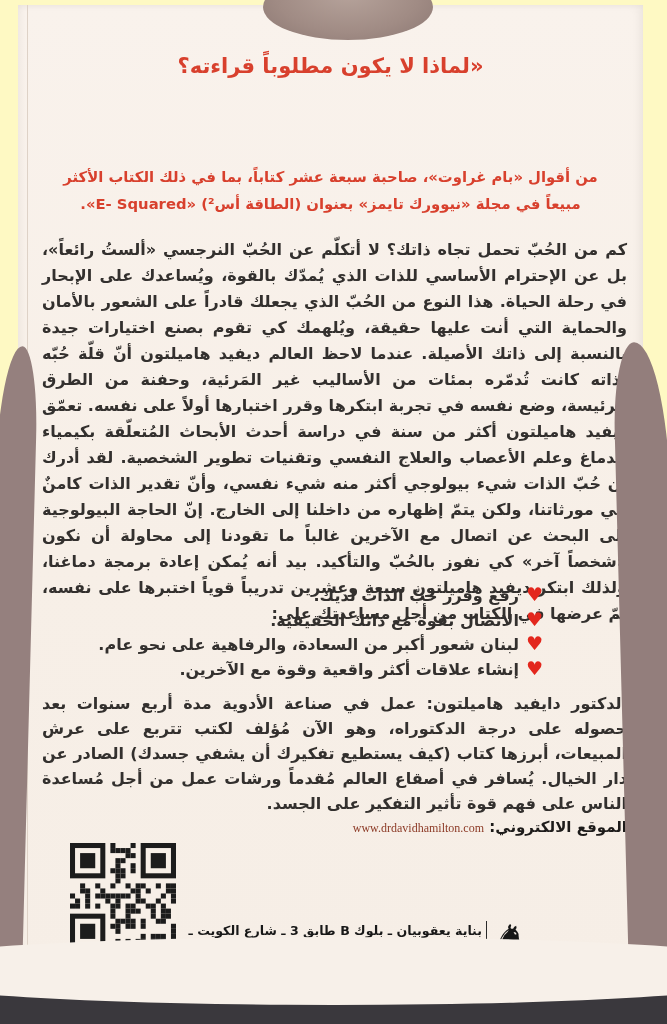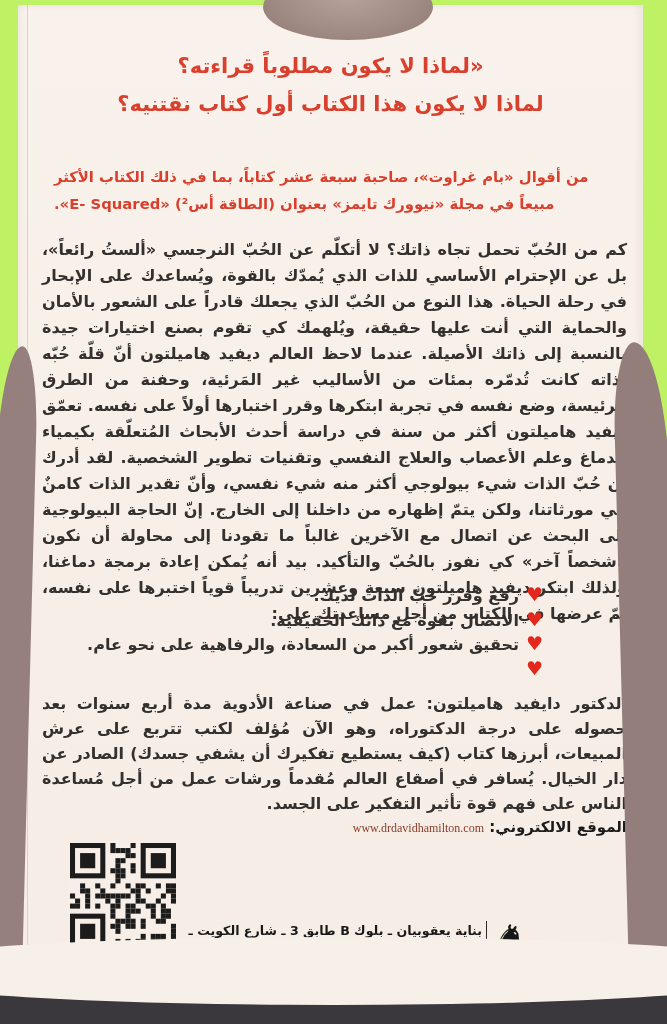--- a/index.html
+++ b/index.html
@@ -1,17 +1,17 @@
 <!DOCTYPE html>
 <html lang="ar"><head>
 <meta charset="utf-8">
 <style>
   html,body{margin:0;padding:0;}
   body{width:667px;height:1024px;overflow:hidden;background:#e9e2dc;font-family:"DejaVu Sans",sans-serif;}
-  .scene{position:relative;width:667px;height:1024px;background:#bef264;overflow:hidden;}
+  .scene{position:relative;width:667px;height:1024px;background:#fef9c3;overflow:hidden;}
 
   
   .neck{position:absolute;left:263px;top:-26px;width:170px;height:66px;border-radius:50%;
         background:radial-gradient(ellipse at 50% 30%, #b6a39b 0%, #a08b84 60%, #8b7772 100%);z-index:4;}
   .arm-left{position:absolute;left:-10px;top:346px;width:40px;height:650px;background:#95807e;
         border-radius:60% 40% 0 0 / 140px 90px 0 0;transform:rotate(1.5deg);z-index:4;}
   .arm-right{position:absolute;right:-8px;top:342px;width:54px;height:660px;background:#937e7c;
         border-radius:40% 60% 0 0 / 90px 150px 0 0;transform:rotate(-1.5deg);z-index:4;}
   .pants{position:absolute;left:0;bottom:0;width:667px;height:39px;background:#3a383d;z-index:6;}
   .pants::before{content:"";position:absolute;left:-150px;right:-150px;top:-48px;height:68px;
@@ -19,21 +19,21 @@
 
   
   .cover{position:absolute;left:18px;top:5px;width:625px;height:1002px;z-index:2;
         background:linear-gradient(180deg,#f9f2ec 0%,#f7efe7 55%,#f6eee6 100%);
         box-shadow:inset -4px 0 8px rgba(0,0,0,.05), inset 3px 0 6px rgba(0,0,0,.04);
         direction:rtl;}
   .cover::before{content:"";position:absolute;left:9px;top:0;bottom:0;width:1px;background:#ded2c7;}
 
   .headline{position:absolute;top:42px;left:0;right:0;text-align:center;
         color:#d8402d;font-weight:bold;font-size:21px;line-height:38px;}
-  .attribution{position:absolute;top:158px;left:36px;right:36px;text-align:left;
+  .attribution{position:absolute;top:158px;left:36px;right:36px;text-align:center;
         color:#d8402d;font-weight:bold;font-size:14.8px;line-height:27px;}
 
   .body-text{position:absolute;top:216px;right:16px;left:24px;color:#33302e;
         font-size:16px;line-height:26px;font-weight:bold;text-align:justify;text-align-last:right;}
 
   .benefits{position:absolute;top:578px;right:100px;left:24px;list-style:none;margin:0;padding:0;}
   .benefits li{display:flex;flex-direction:row;align-items:baseline;gap:7px;
         color:#33302e;font-size:16px;line-height:23.5px;font-weight:bold;}
   .heart{color:#e3271d;font-size:19px;line-height:23.5px;}
 
@@ -59,42 +59,42 @@
 </style>
 </head>
 <body>
 
 <div class="scene">
 
   <div class="cover">
 
     <div class="headline">
       <div>«لماذا لا يكون مطلوباً قراءته؟</div>
-      <div>لماذا لا يكون هذا الكتاب أول كتاب نقتنيه؟</div>
     </div>
 
     <div class="attribution">من أقوال «بام غراوت»، صاحبة سبعة عشر كتاباً، بما في ذلك الكتاب الأكثر مبيعاً في مجلة «نيوورك تايمز» بعنوان (الطاقة أس²) «E- Squared».</div>
 
     <p class="body-text">كم من الحُبّ تحمل تجاه ذاتك؟ لا أتكلّم عن الحُبّ النرجسي «ألستُ رائعاً»، بل عن الإحترام الأساسي للذات الذي يُمدّك بالقوة، ويُساعدك على الإبحار في رحلة الحياة. هذا النوع من الحُبّ الذي يجعلك قادراً على الشعور بالأمان والحماية التي أنت عليها حقيقة، ويُلهمك كي تقوم بصنع اختيارات جيدة بالنسبة إلى ذاتك الأصيلة. عندما لاحظ العالم ديفيد هاميلتون أنّ قلّة حُبّه لذاته كانت تُدمّره بمئات من الأساليب غير المَرئية، وحفنة من الطرق الرئيسة، وضع نفسه في تجربة ابتكرها وقرر اختبارها أولاً على نفسه. تعمّق ديفيد هاميلتون أكثر من سنة في دراسة أحدث الأبحاث المُتعلّقة بكيمياء الدماغ وعلم الأعصاب والعلاج النفسي وتقنيات تطوير الشخصية. لقد أدرك أن حُبّ الذات شيء بيولوجي أكثر منه شيء نفسي، وأنّ تقدير الذات كامنٌ في مورثاتنا، ولكن يتمّ إظهاره من داخلنا إلى الخارج. إنّ الحاجة البيولوجية إلى البحث عن اتصال مع الآخرين غالباً ما تقودنا إلى محاولة أن نكون «شخصاً آخر» كي نفوز بالحُبّ والتأكيد. بيد أنه يُمكن إعادة برمجة دماغنا، ولذلك ابتكر ديفيد هاميلتون سبعة وعشرين تدريباً قوياً اختبرها على نفسه، ثمّ عرضها في الكتاب من أجل مساعدتك على:</p>
 
     <ul class="benefits">
       <li>
         <span class="heart">♥</span>
         <span>رفع وقرر حُبّ الذات لديك.</span>
       </li>
       <li>
         <span class="heart">♥</span>
         <span>الاتصال بقوة مع ذاتك الحقيقية.</span>
       </li>
       <li>
         <span class="heart">♥</span>
-        <span>تحقيق شعور أكبر من السعادة، والرفاهية على نحو عام.</span>
-      </li>
-      <li>
-        <span class="heart">♥</span>
+        <span>لبنان شعور أكبر من السعادة، والرفاهية على نحو عام.</span>
+      </li>
+      <li>
+        <span class="heart">♥</span>
+        <span>إنشاء علاقات أكثر واقعية وقوة مع الآخرين.</span>
       </li>
     </ul>
 
     <p class="bio">الدكتور دايفيد هاميلتون: عمل في صناعة الأدوية مدة أربع سنوات بعد حصوله على درجة الدكتوراه، وهو الآن مُؤلف لكتب تتربع على عرش المبيعات، أبرزها كتاب (كيف يستطيع تفكيرك أن يشفي جسدك) الصادر عن دار الخيال. يُسافر في أصقاع العالم مُقدماً ورشات عمل من أجل مُساعدة الناس على فهم قوة تأثير التفكير على الجسد.</p>
 
     <div class="site-row">
       <span>الموقع الالكتروني:</span>
       <span class="url" dir="ltr">www.drdavidhamilton.com</span>
     </div>
 

